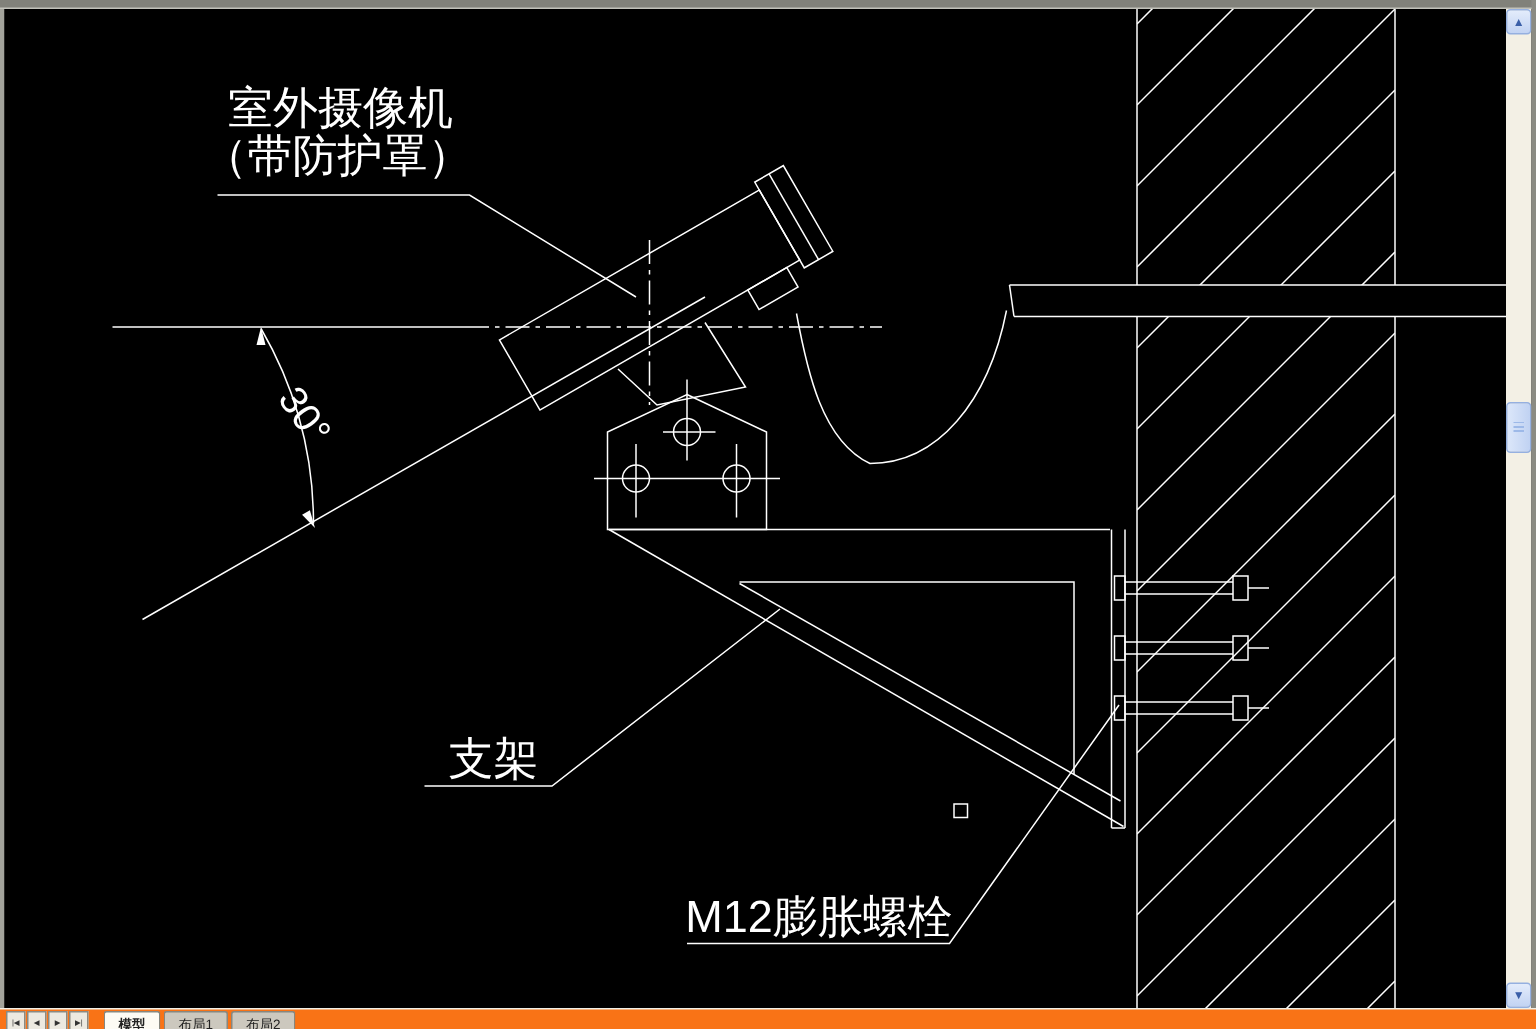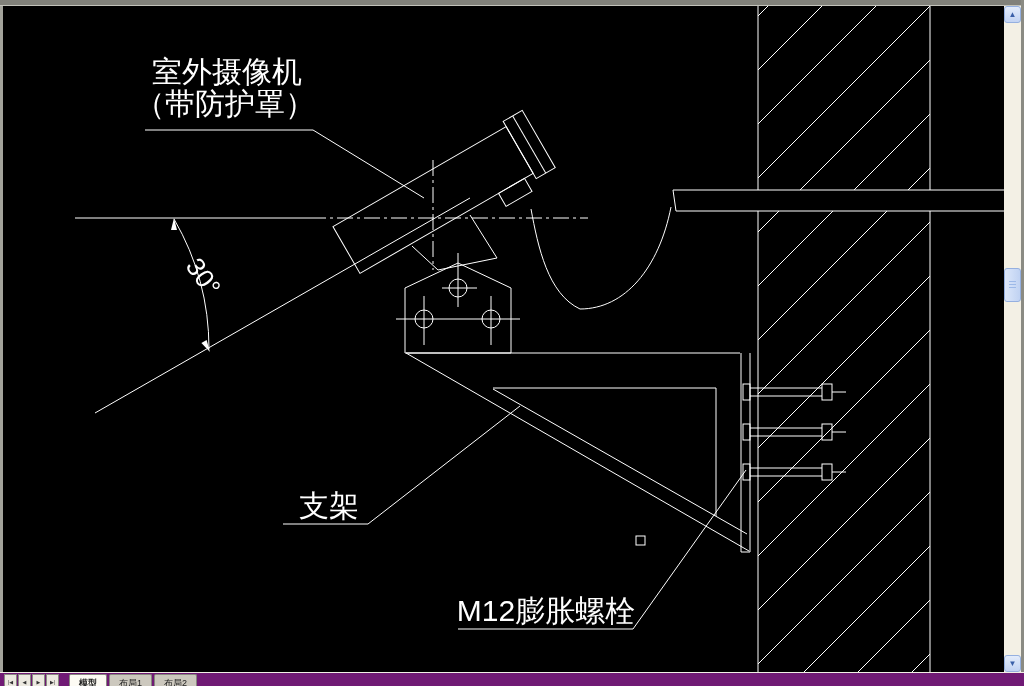--- a/index.html
+++ b/index.html
@@ -27,21 +27,21 @@
     background:linear-gradient(180deg,#e3ecfb,#c2d3f3);border:1px solid #95b0e0;border-radius:3px;
     color:#3a5fa8;font-size:8px;line-height:14px;text-align:center;padding:0;cursor:pointer;}
   .sb-btn.up{top:0;}
   .sb-btn.down{bottom:0;}
   .sb-thumb{position:absolute;left:0;top:262px;width:17px;height:34px;box-sizing:border-box;
     background:linear-gradient(90deg,#dce7fa,#c0d2f2);border:1px solid #95b0e0;border-radius:3px;cursor:pointer;}
   .sb-thumb .grip{position:absolute;left:4px;right:4px;top:12px;height:9px;
     background:repeating-linear-gradient(180deg,#9db9e8 0 1px,transparent 1px 3px);}
 
   
-  .tabbar{position:absolute;left:0;bottom:0;width:1024px;height:14px;background:#701a75;
+  .tabbar{position:absolute;left:0;bottom:0;width:1024px;height:14px;background:#f97316;
     border-top:1px solid #f2efe6;box-sizing:border-box;display:flex;align-items:flex-start;
     padding-left:4px;overflow:hidden;}
   .tabnav{display:flex;gap:1px;margin-right:8px;margin-top:1px;}
   .tabnav button{width:13px;height:16px;box-sizing:border-box;background:#ece9e0;
     border:1px solid #8a8a82;font-size:5px;line-height:12px;color:#333;padding:0;cursor:pointer;}
   .tab{height:18px;box-sizing:border-box;margin-left:2px;margin-top:1px;padding:2px 9px 0 9px;
     font-size:9px;color:#222;background:#ccc8be;border:1px solid #87877f;border-bottom:none;
     border-radius:2px 2px 0 0;cursor:pointer;white-space:nowrap;}
   .tab.active{background:#fdfbf4;font-weight:bold;}
 </style>

